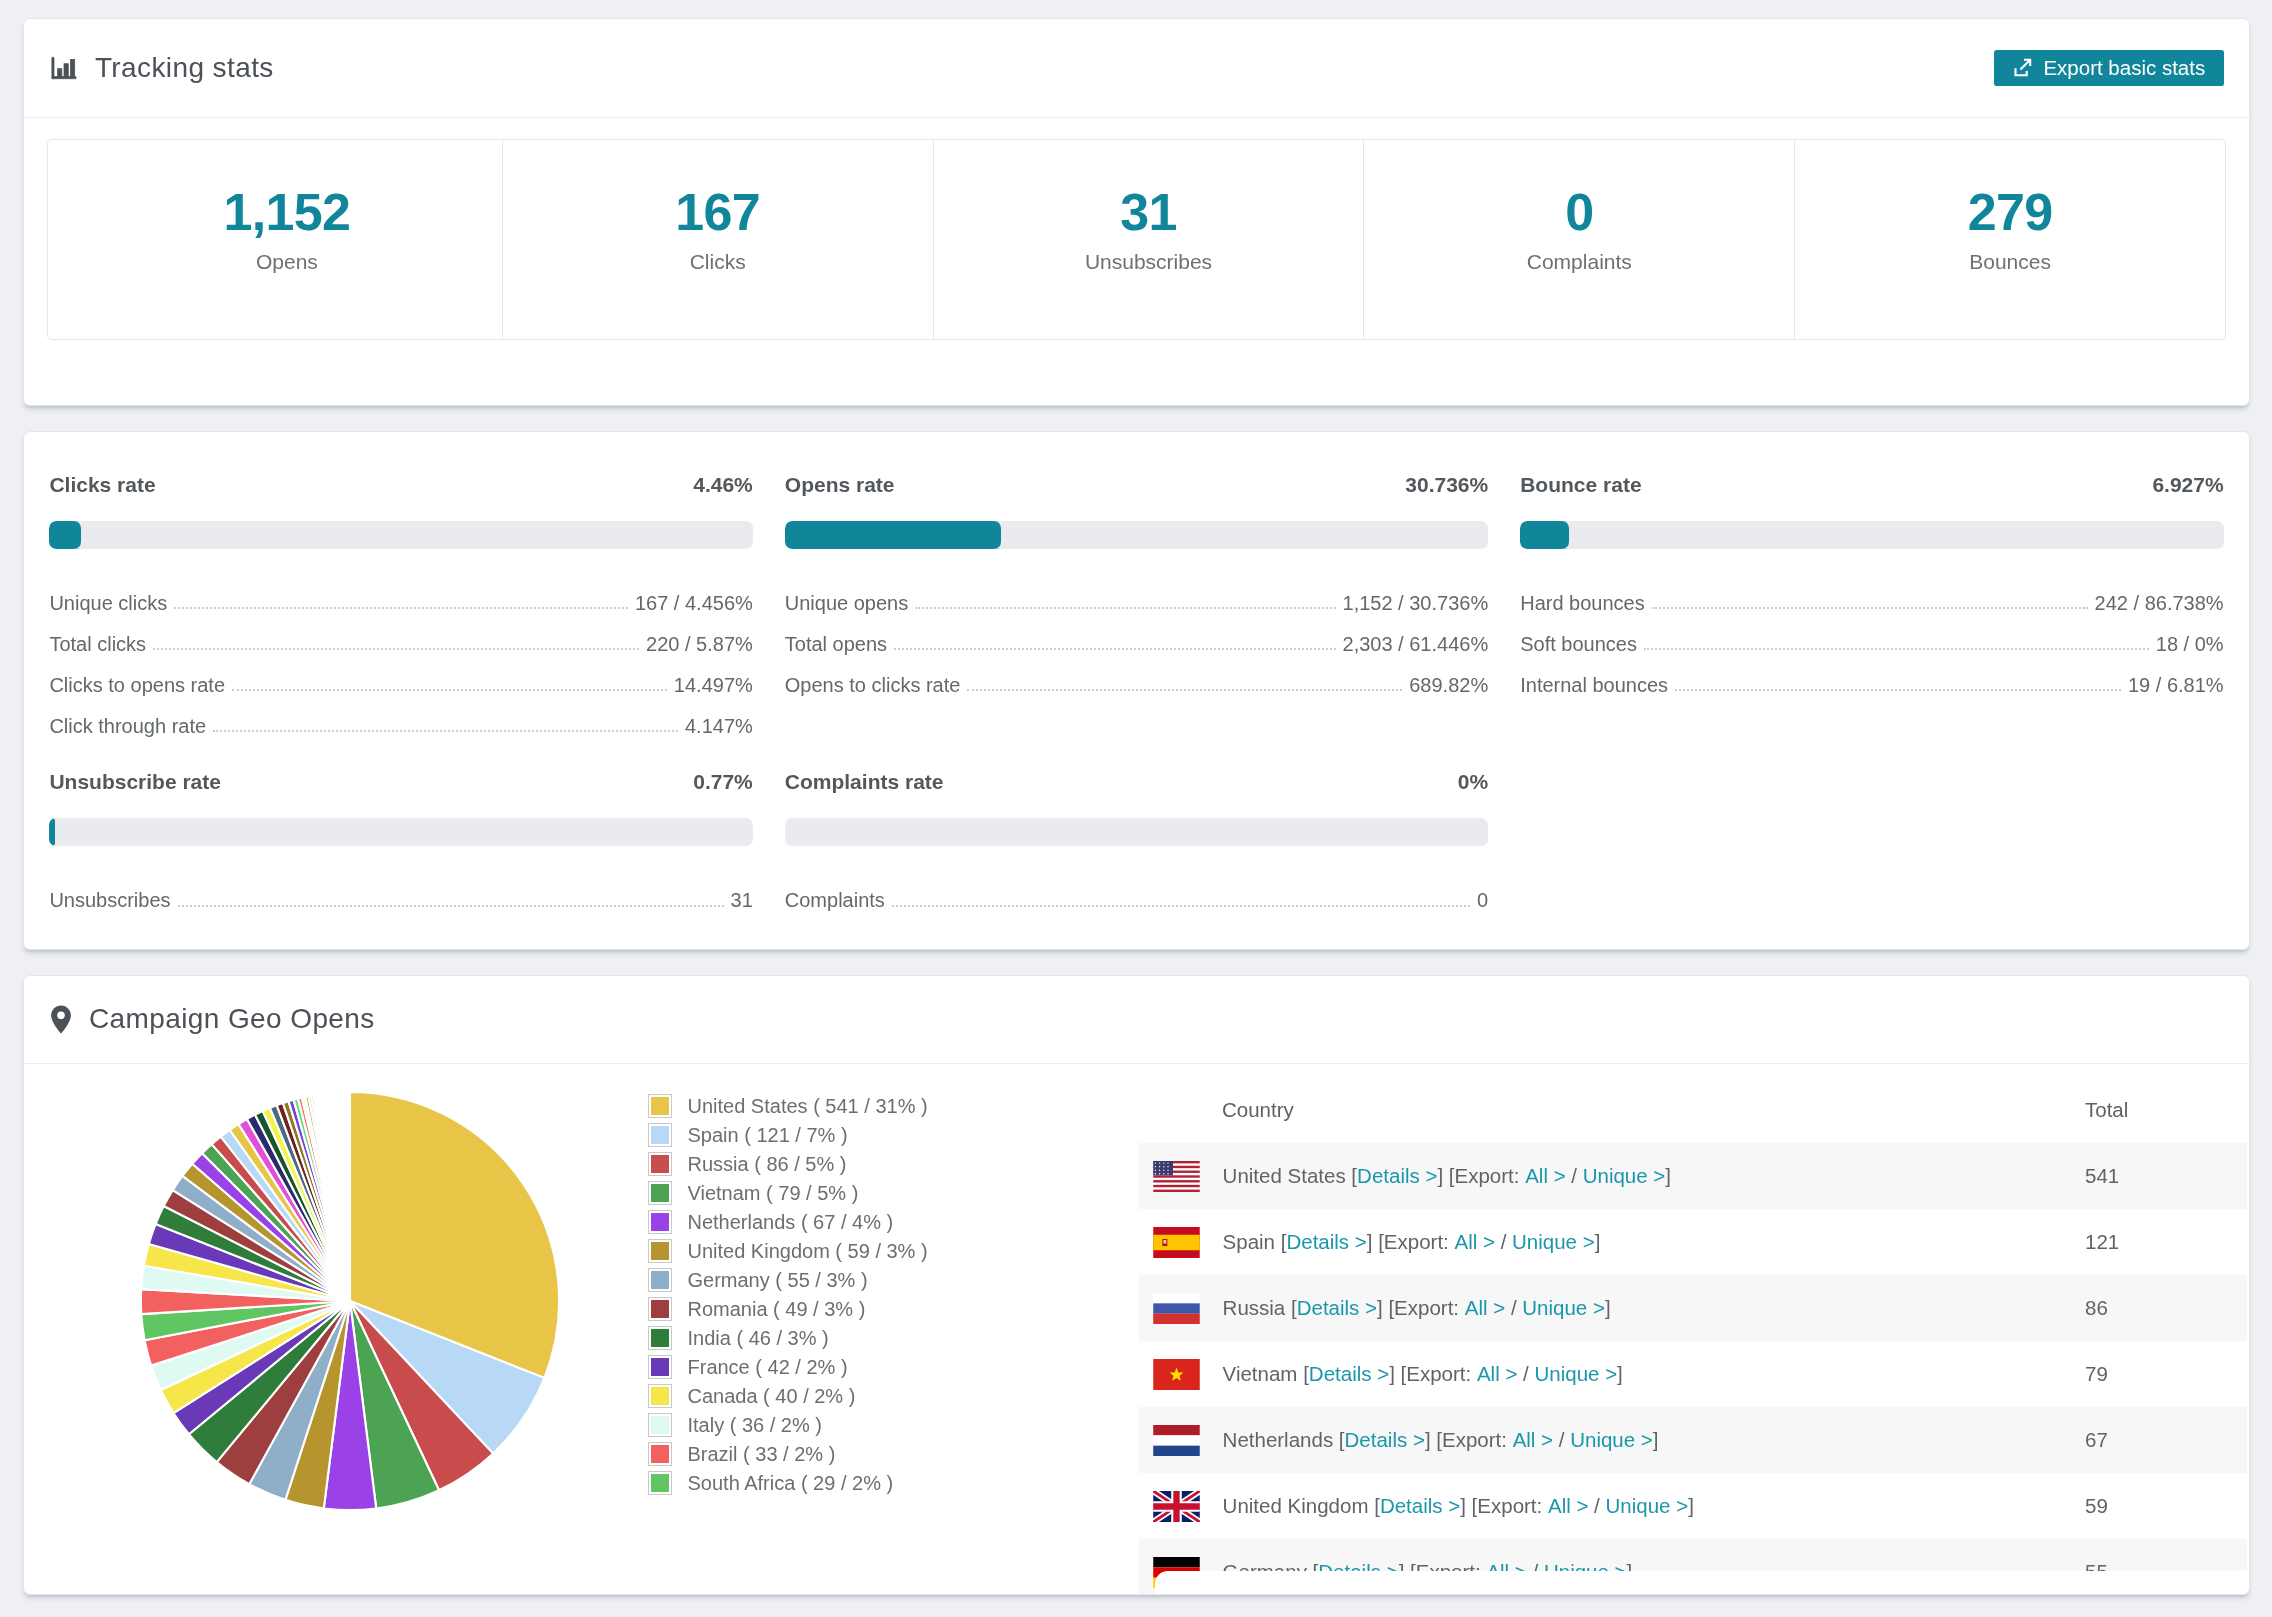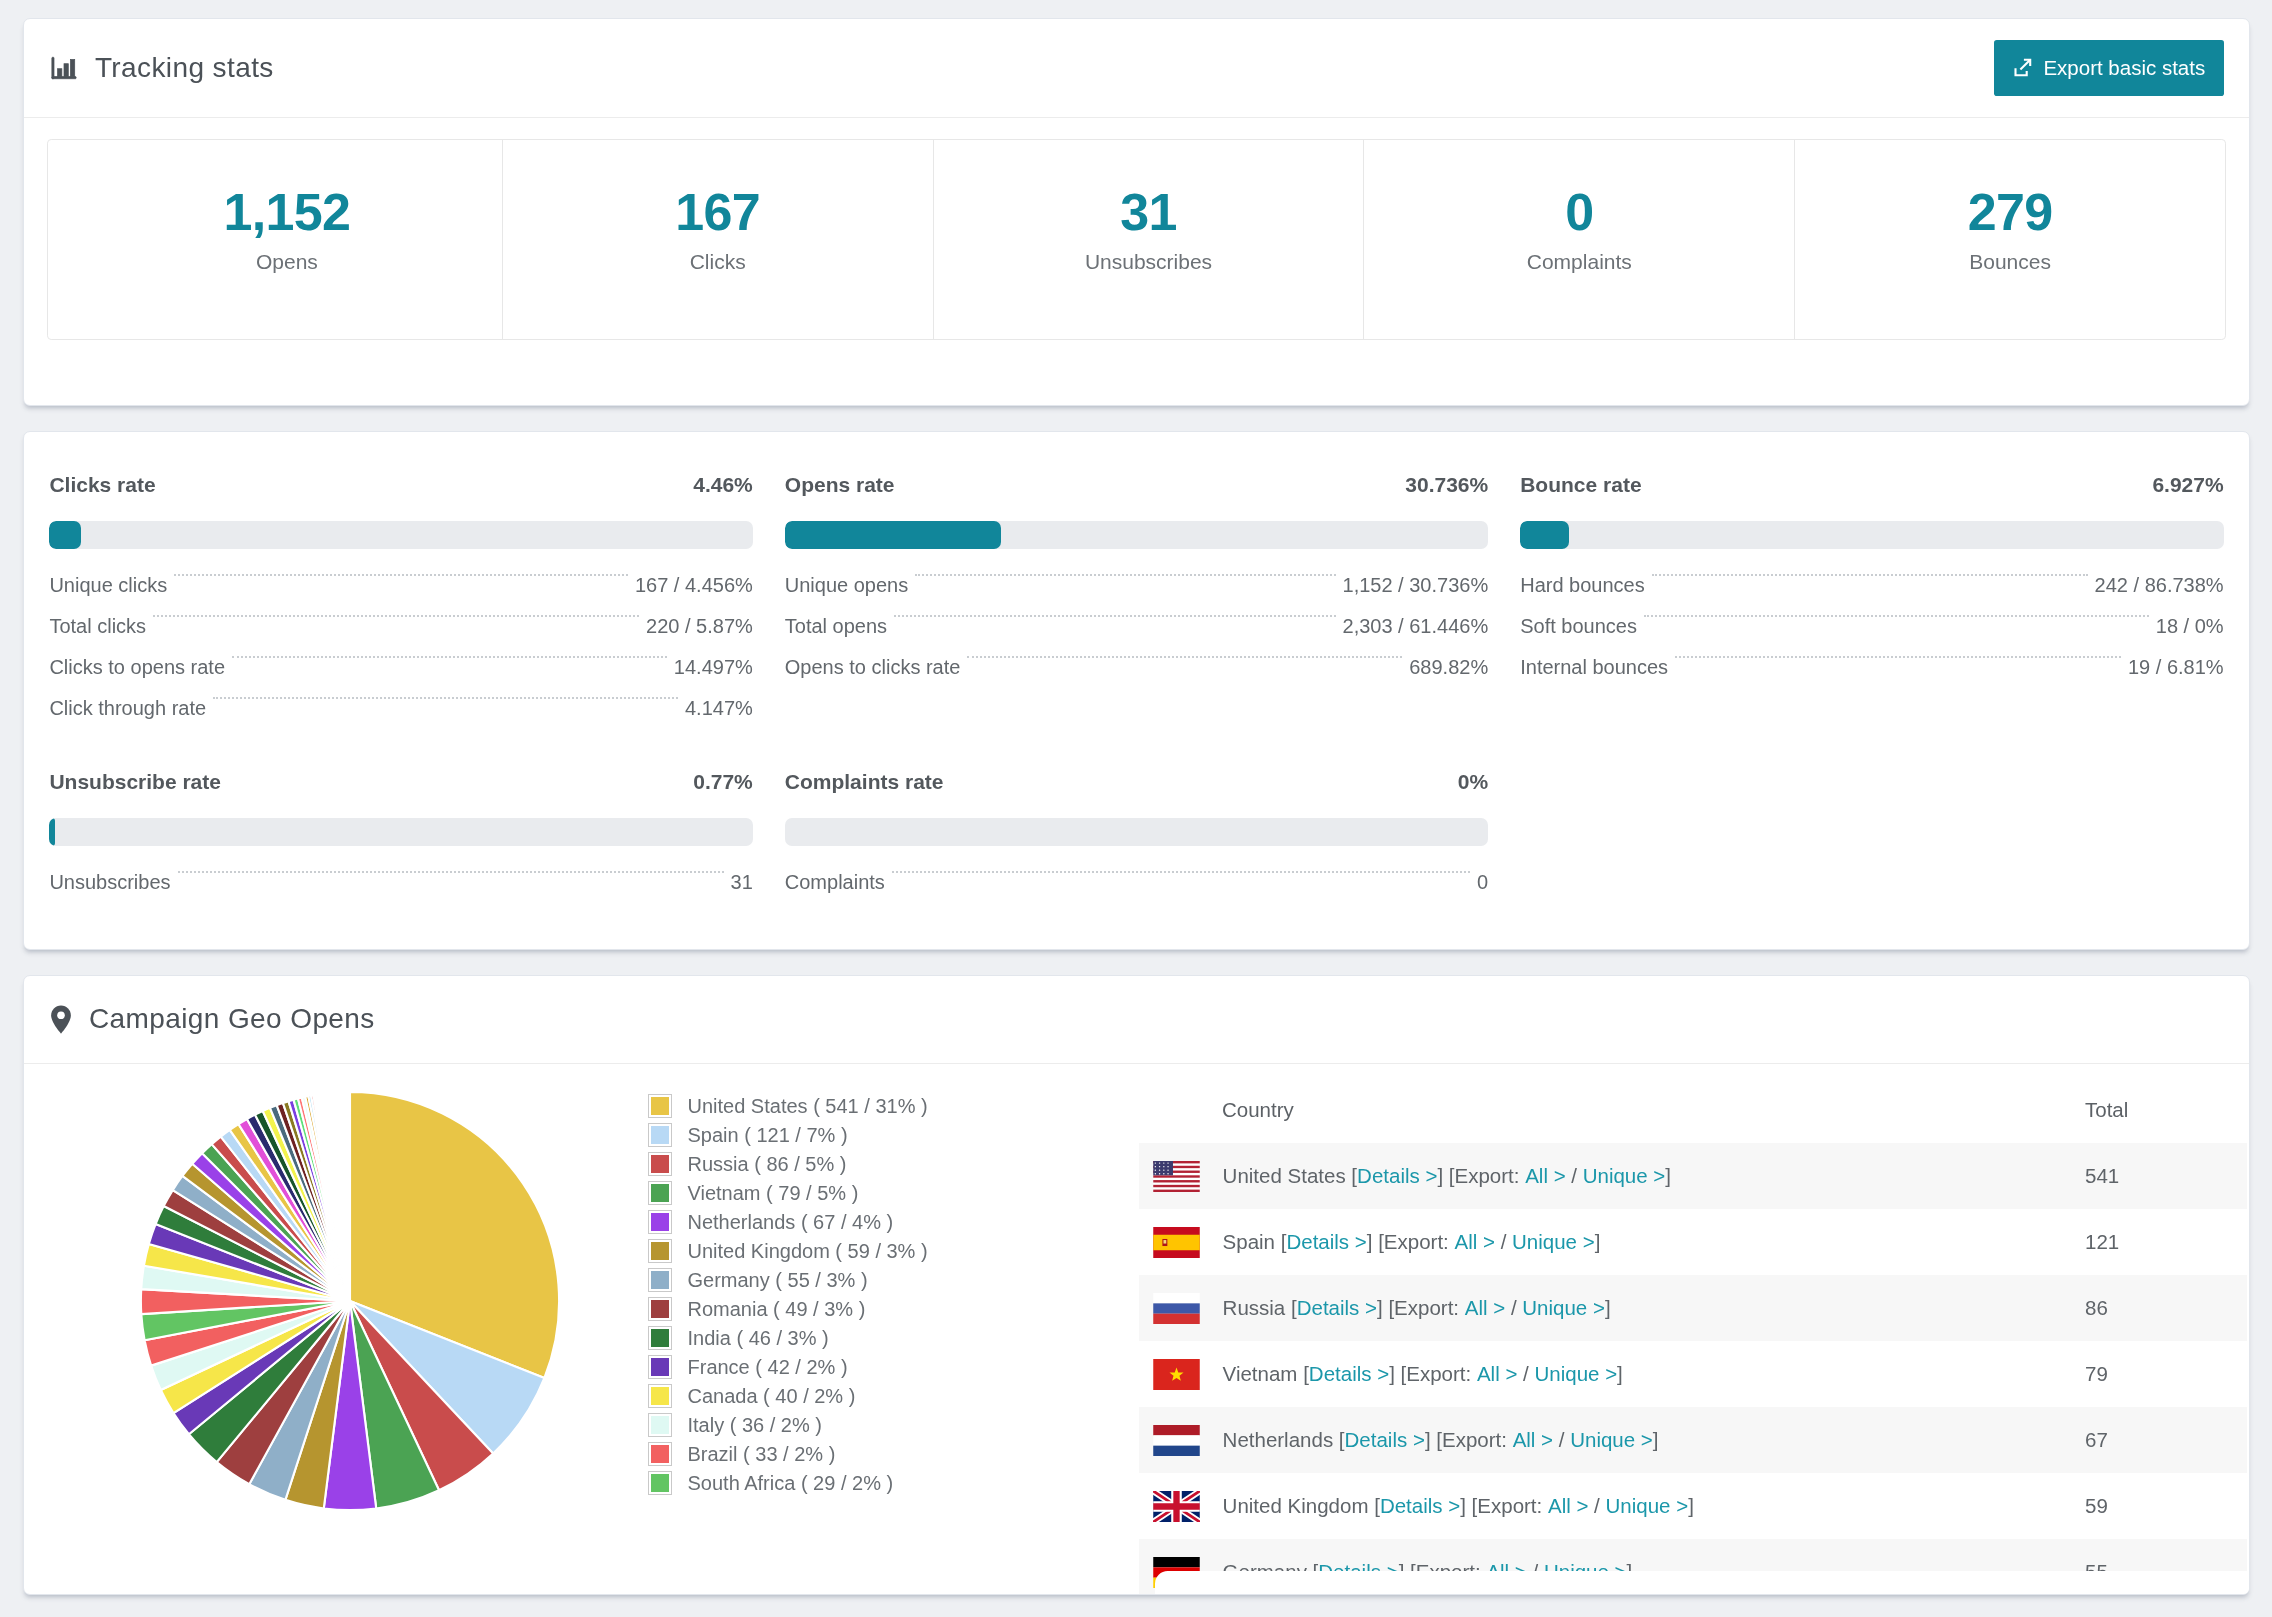--- a/index.html
+++ b/index.html
@@ -5,39 +5,39 @@
   * { margin:0; padding:0; box-sizing:border-box; }
   html,body { width:2273px; height:1618px; background:#eef0f3; font-family:"Liberation Sans", sans-serif; overflow:hidden; }
   .page { padding:17.6px 23px 0; }
   .card { background:#fff; border:0.7px solid #e2e6ec; border-radius:7px;
           box-shadow:0 4.2px 5.6px -2.8px rgba(110,120,140,.45); overflow:hidden; position:relative; }
   .card-header { display:flex; align-items:center; padding:0 25.4px; }
   .card1 .card-header { height:99px; border-bottom:0.7px solid #ececec; }
   .card3 .card-header { height:88px; border-bottom:0.7px solid #ececec; }
   .hd-icon { margin-right:15.5px; flex:none; display:flex; }
   .hd-title { font-size:28px; color:#4b5157; letter-spacing:0.4px; }
-  .export-btn { margin-left:auto; height:56px; padding:0 18.4px; background:#11869a; color:#fff;
+  .export-btn { margin-left:auto; height:36px; padding:0 18.4px; background:#11869a; color:#fff;
                 border:none; border-radius:2.8px; font-size:20.5px; font-family:inherit;
                 display:flex; align-items:center; gap:10px; cursor:pointer; }
   
   .card1 { height:388px; }
   .stats-box { margin:21px 23px 0; height:201px; border:0.7px solid #e7e7e7; border-radius:4.2px; display:flex;padding-left:24px; }
   .stat-cell { flex:1; text-align:center; padding-top:42px; }
   .stat-cell + .stat-cell { border-left:0.7px solid #e7e7e7; }
   .stat-value { font-size:52px; font-weight:700; color:#11869a; letter-spacing:-0.7px; }
   .stat-label { margin-top:8.5px; font-size:21px; color:#6c7176; }
   
   .card2 { height:519px; margin-top:25px; padding:41px 25.4px 0; }
   .rates-grid { display:grid; grid-template-columns:repeat(3,1fr); column-gap:39px; row-gap:19px;gap:32px; }
   .rate-head { display:flex; justify-content:space-between; align-items:baseline;
                font-size:21px; font-weight:700; color:#53585d; margin-bottom:24px; }
   .progress { height:28px; background:#e9ebee; border-radius:7px; overflow:hidden; }
   .progress-fill { height:100%; background:#11869a; border-radius:7px; }
   .rate-rows { margin-top:25.4px; }
-  .drow { display:flex; align-items:flex-start; height:41px; font-size:20px; color:#63686d; }
+  .drow { display:flex; align-items:flex-end; height:41px; font-size:20px; color:#63686d; }
   .dlabel, .dval { white-space:nowrap; }
   .leader { flex:1; border-bottom:2.1px dotted #c9cdd1; margin:0 7px 5.6px; }
   
   .card3 { height:620px; margin-top:25px; }
   .geo-content { display:flex; align-items:flex-start; margin-top:12.7px; }
   .pie-wrap { margin-left:107px; margin-top:5.6px; width:438px; height:438px; flex:none; }
   .legend { margin-left:79px; margin-top:15.5px; width:385px; flex:none; }
   .legend-item { display:flex; align-items:center; height:29px; cursor:pointer; }
   .swatch { width:24px; height:24px; border:0.7px solid #c9c9c9; padding:2.1px; background-clip:content-box;
             margin-right:15.5px; flex:none; }

